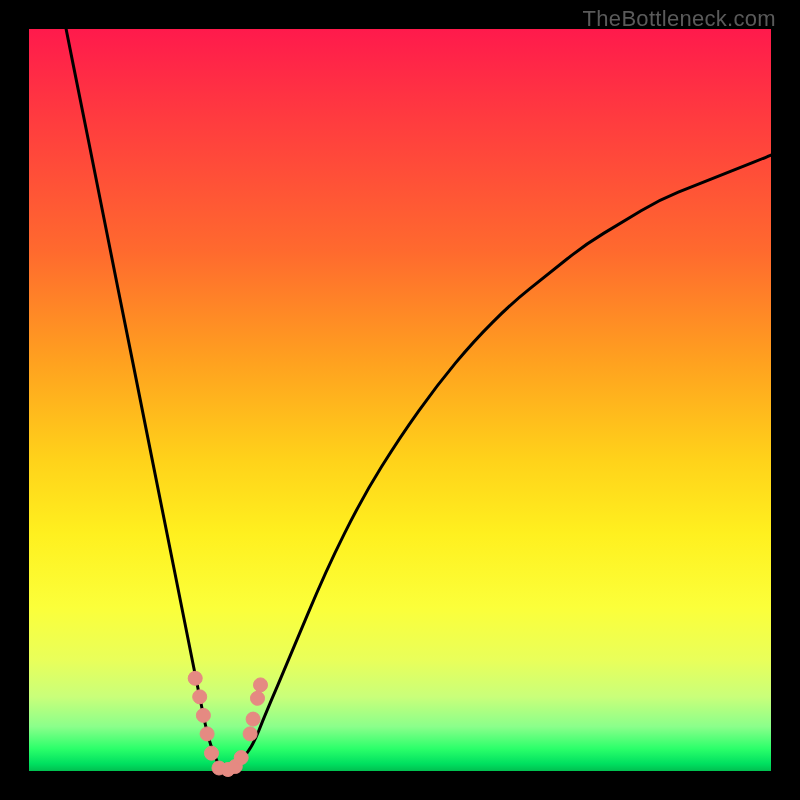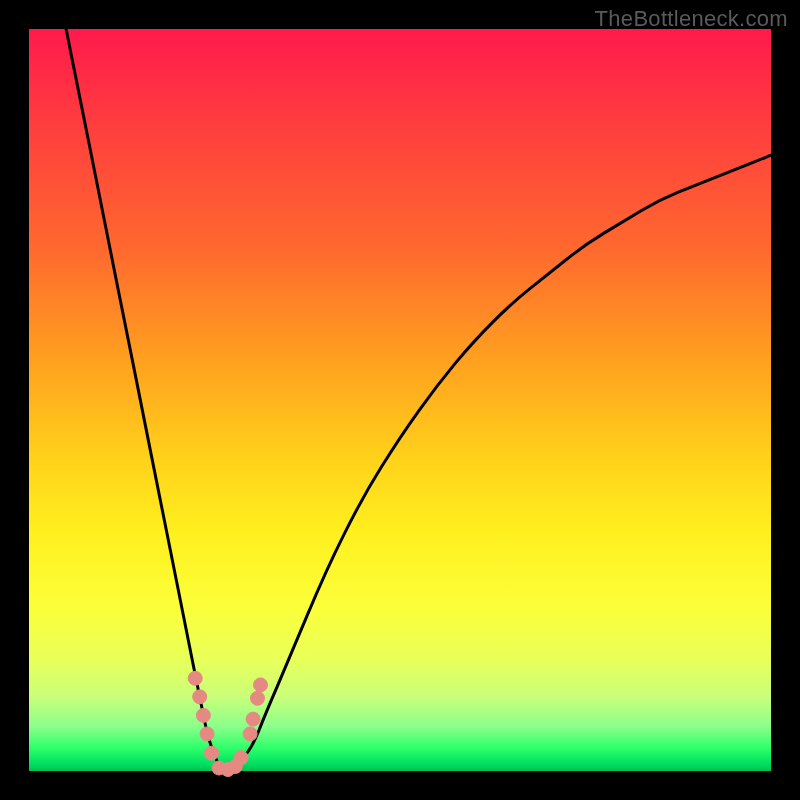--- a/index.html
+++ b/index.html
@@ -36,21 +36,21 @@
       #c9ff7a 90%,
       #8bff8b 94%,
       #2bff6a 97%,
       #00e060 99%,
       #00c050 100%
     );
   }
   .watermark {
     position: absolute;
     top: 6px;
-    right: 12px;
+    right: 24px;
     font-size: 22px;
     color: #5a5a5a;
     font-weight: 500;
     letter-spacing: 0.3px;
     user-select: none;
   }
   svg.curve {
     position: absolute;
     left: 0;
     top: 0;

